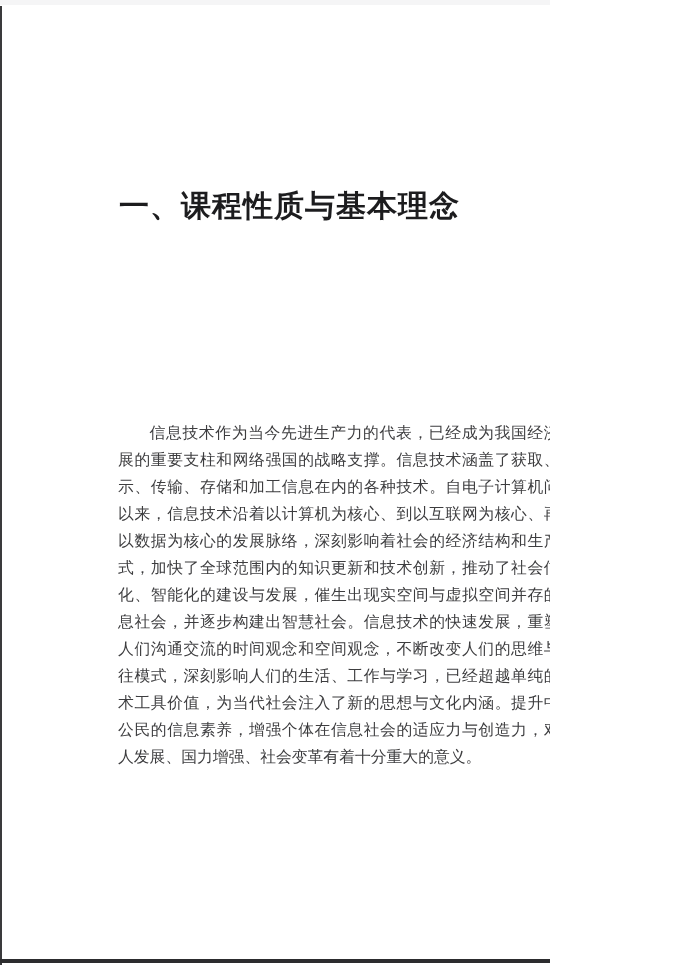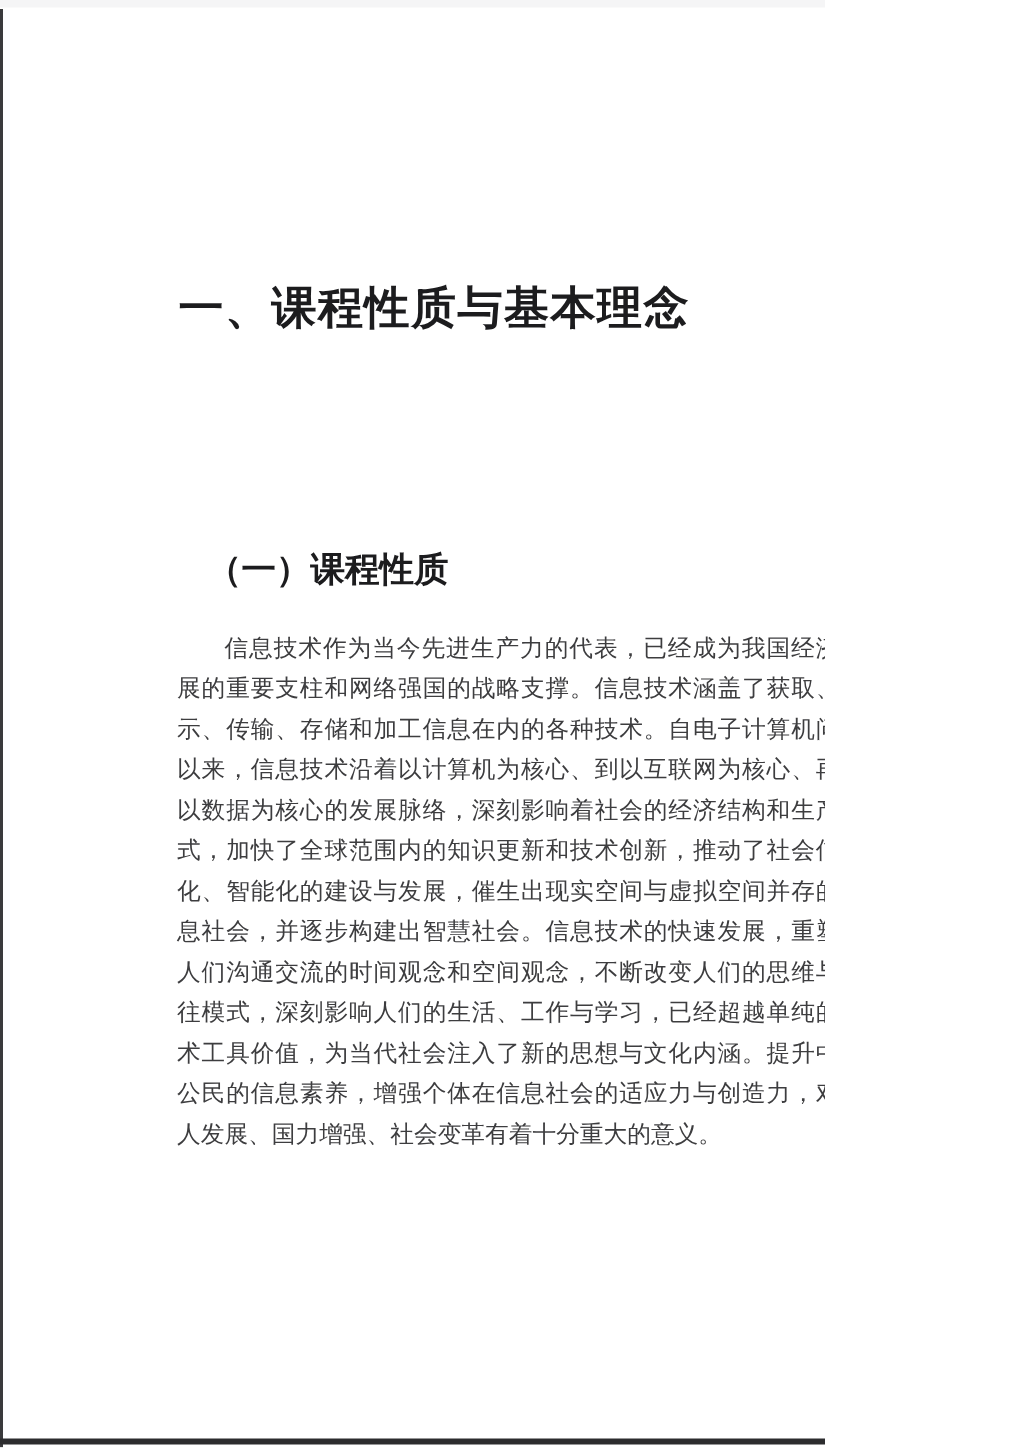--- a/index.html
+++ b/index.html
@@ -84,21 +84,20 @@
 <body>
 
 <div class="page">
 
   <div class="top-strip"></div>
   <div class="left-edge"></div>
   <div class="bottom-edge"></div>
 
   <h1 class="chapter-title">一、课程性质与基本理念</h1>
 
-  <h2 class="section-heading">（一）课程性质</h2>
 
   <div class="body-text">
     <p>信息技术作为当今先进生产力的代表，已经成为我国经济发展的重要支柱和网络强国的战略支撑。信息技术涵盖了获取、表示、传输、存储和加工信息在内的各种技术。自电子计算机问世以来，信息技术沿着以计算机为核心、到以互联网为核心、再到以数据为核心的发展脉络，深刻影响着社会的经济结构和生产方式，加快了全球范围内的知识更新和技术创新，推动了社会信息化、智能化的建设与发展，催生出现实空间与虚拟空间并存的信息社会，并逐步构建出智慧社会。信息技术的快速发展，重塑了人们沟通交流的时间观念和空间观念，不断改变人们的思维与交往模式，深刻影响人们的生活、工作与学习，已经超越单纯的技术工具价值，为当代社会注入了新的思想与文化内涵。提升中国公民的信息素养，增强个体在信息社会的适应力与创造力，对个人发展、国力增强、社会变革有着十分重大的意义。</p>
   </div>
 
   <div class="page-number">1</div>
 
 </div>
 
 </body></html>

